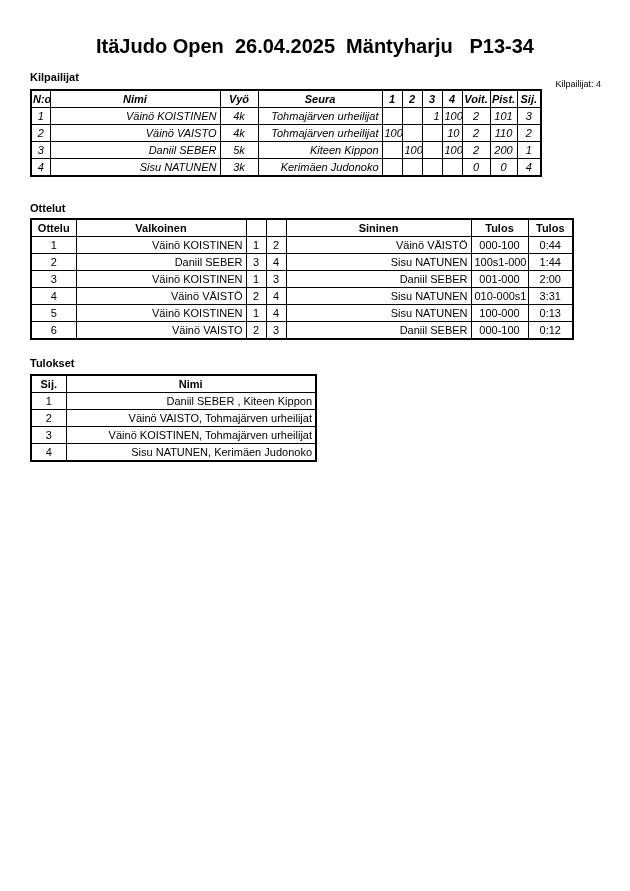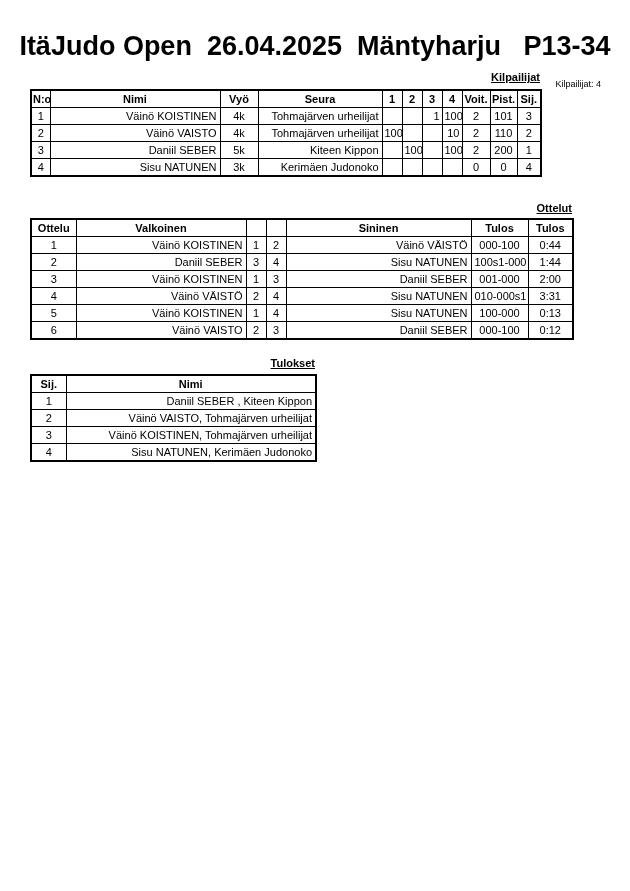--- a/index.html
+++ b/index.html
@@ -4,36 +4,36 @@
 <style>
   html, body { margin: 0; padding: 0; }
   body {
     width: 630px; height: 891px;
     background: #ffffff; color: #000000;
     font-family: "Liberation Sans", sans-serif;
     position: relative; overflow: hidden;
   }
   .title {
     padding-top: 34px; text-align: center;
-    font-size: 27px; font-weight: bold; line-height: 24px;
+    font-size: 20px; font-weight: bold; line-height: 24px;
     white-space: pre;
   }
   .count-note {
     position: absolute; top: 79px; right: 29px;
     font-size: 9px;
   }
-  .heading { font-size: 11px; font-weight: bold; text-align: right; line-height: 14px; text-decoration: underline; }
+  .heading { font-size: 11px; font-weight: bold; text-align: left; line-height: 14px; }
   .h1w { width: 510px; margin: 12px 0 0 30px; }
   .h2w { width: 542px; margin: 24px 0 0 30px; }
   .h3w { width: 285px; margin: 16px 0 0 30px; }
   table {
     border-collapse: collapse; border: 2px solid #000;
     margin-left: 30px; table-layout: fixed;
   }
-  .t1 { margin-top: 5px; width: 512px; }
+  .t1 { margin-top: 5px; width: 512px; font-style: italic; }
   .t2 { margin-top: 3px; width: 544px; }
   .t3 { margin-top: 4px; width: 287px; }
   th, td {
     border: 1px solid #000;
     font-size: 11px; height: 16px; line-height: 16px;
     padding: 0 3px; overflow: hidden; white-space: nowrap;
   }
   th { font-weight: bold; text-align: center; padding: 0 1px; }
   .c { text-align: center; }
   .l { text-align: right; }

